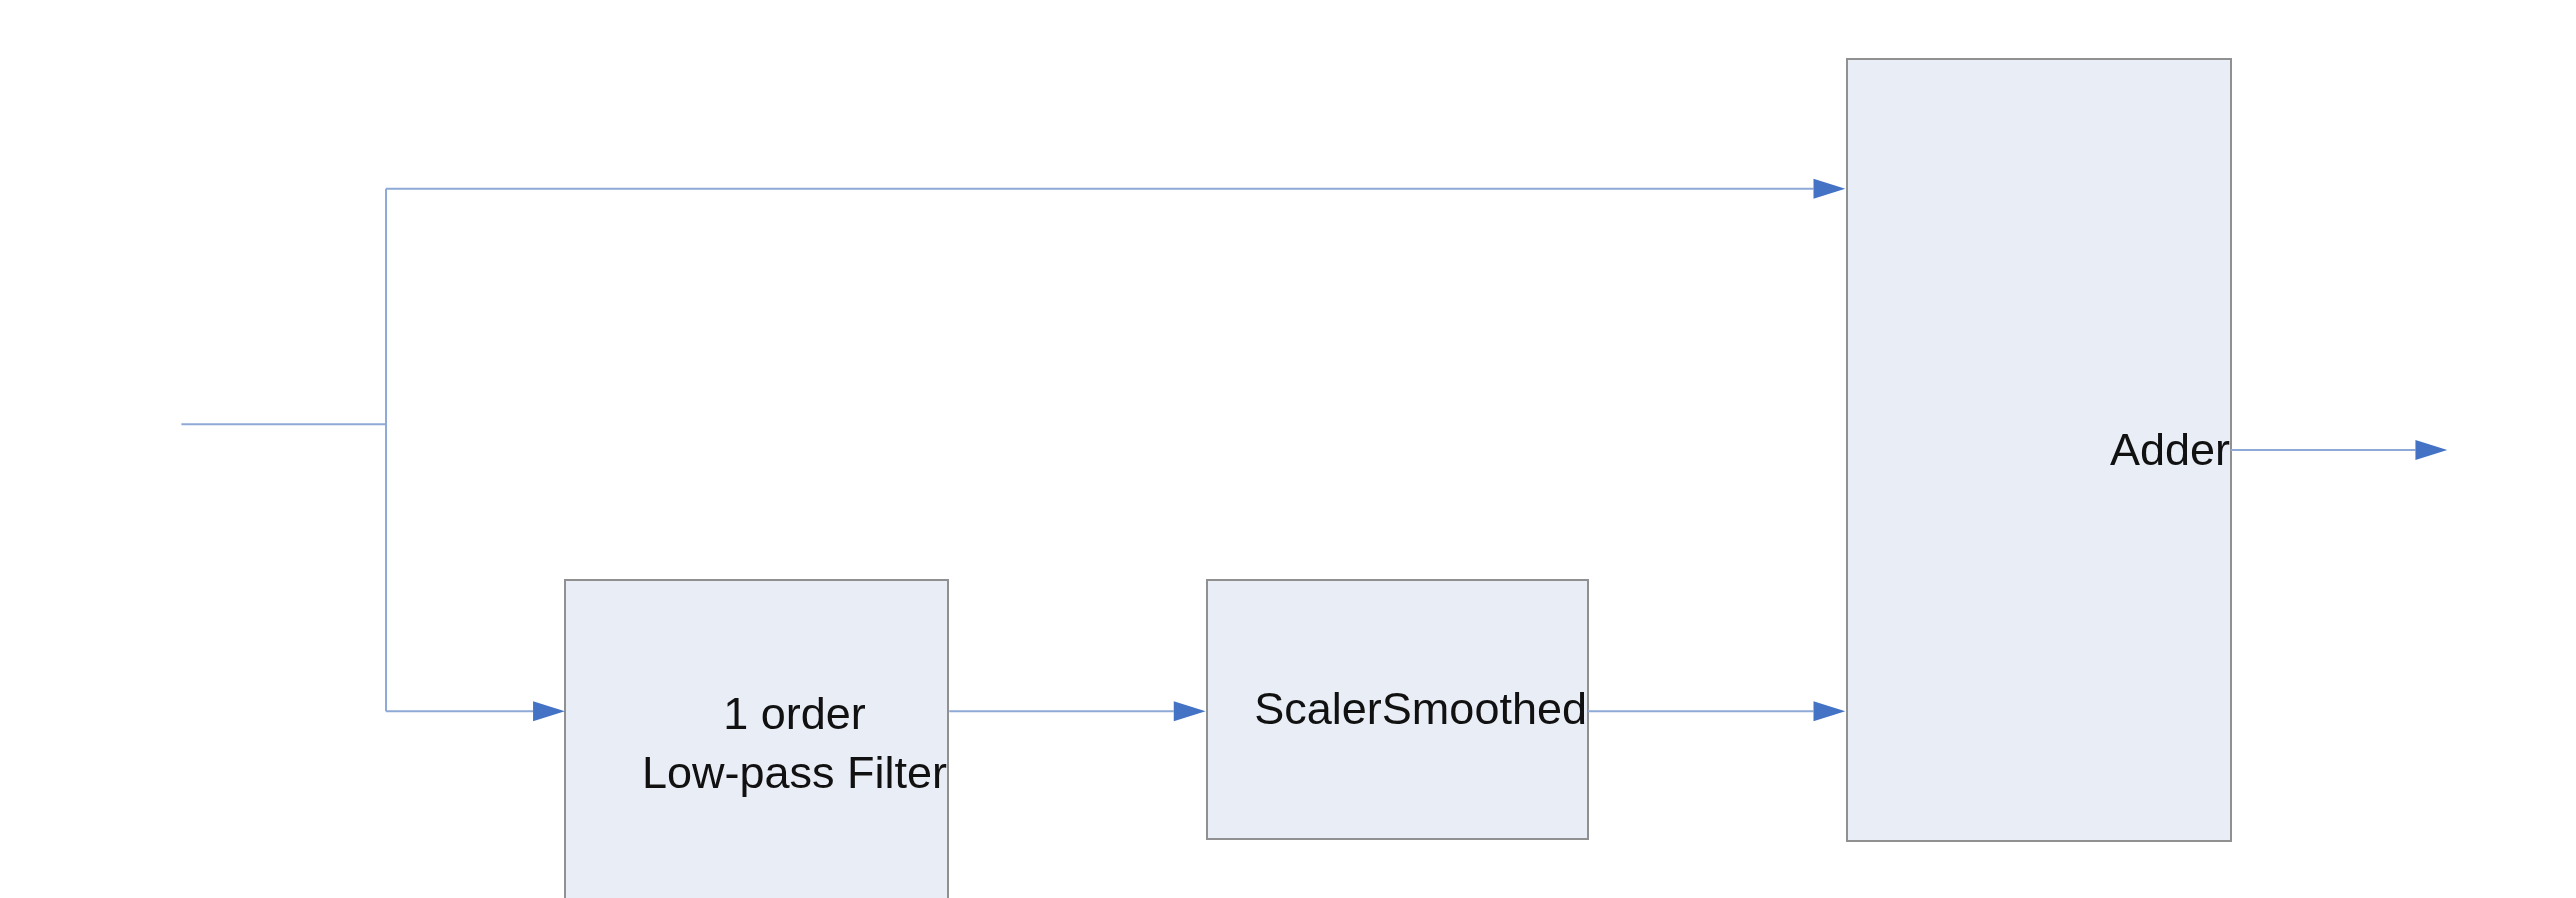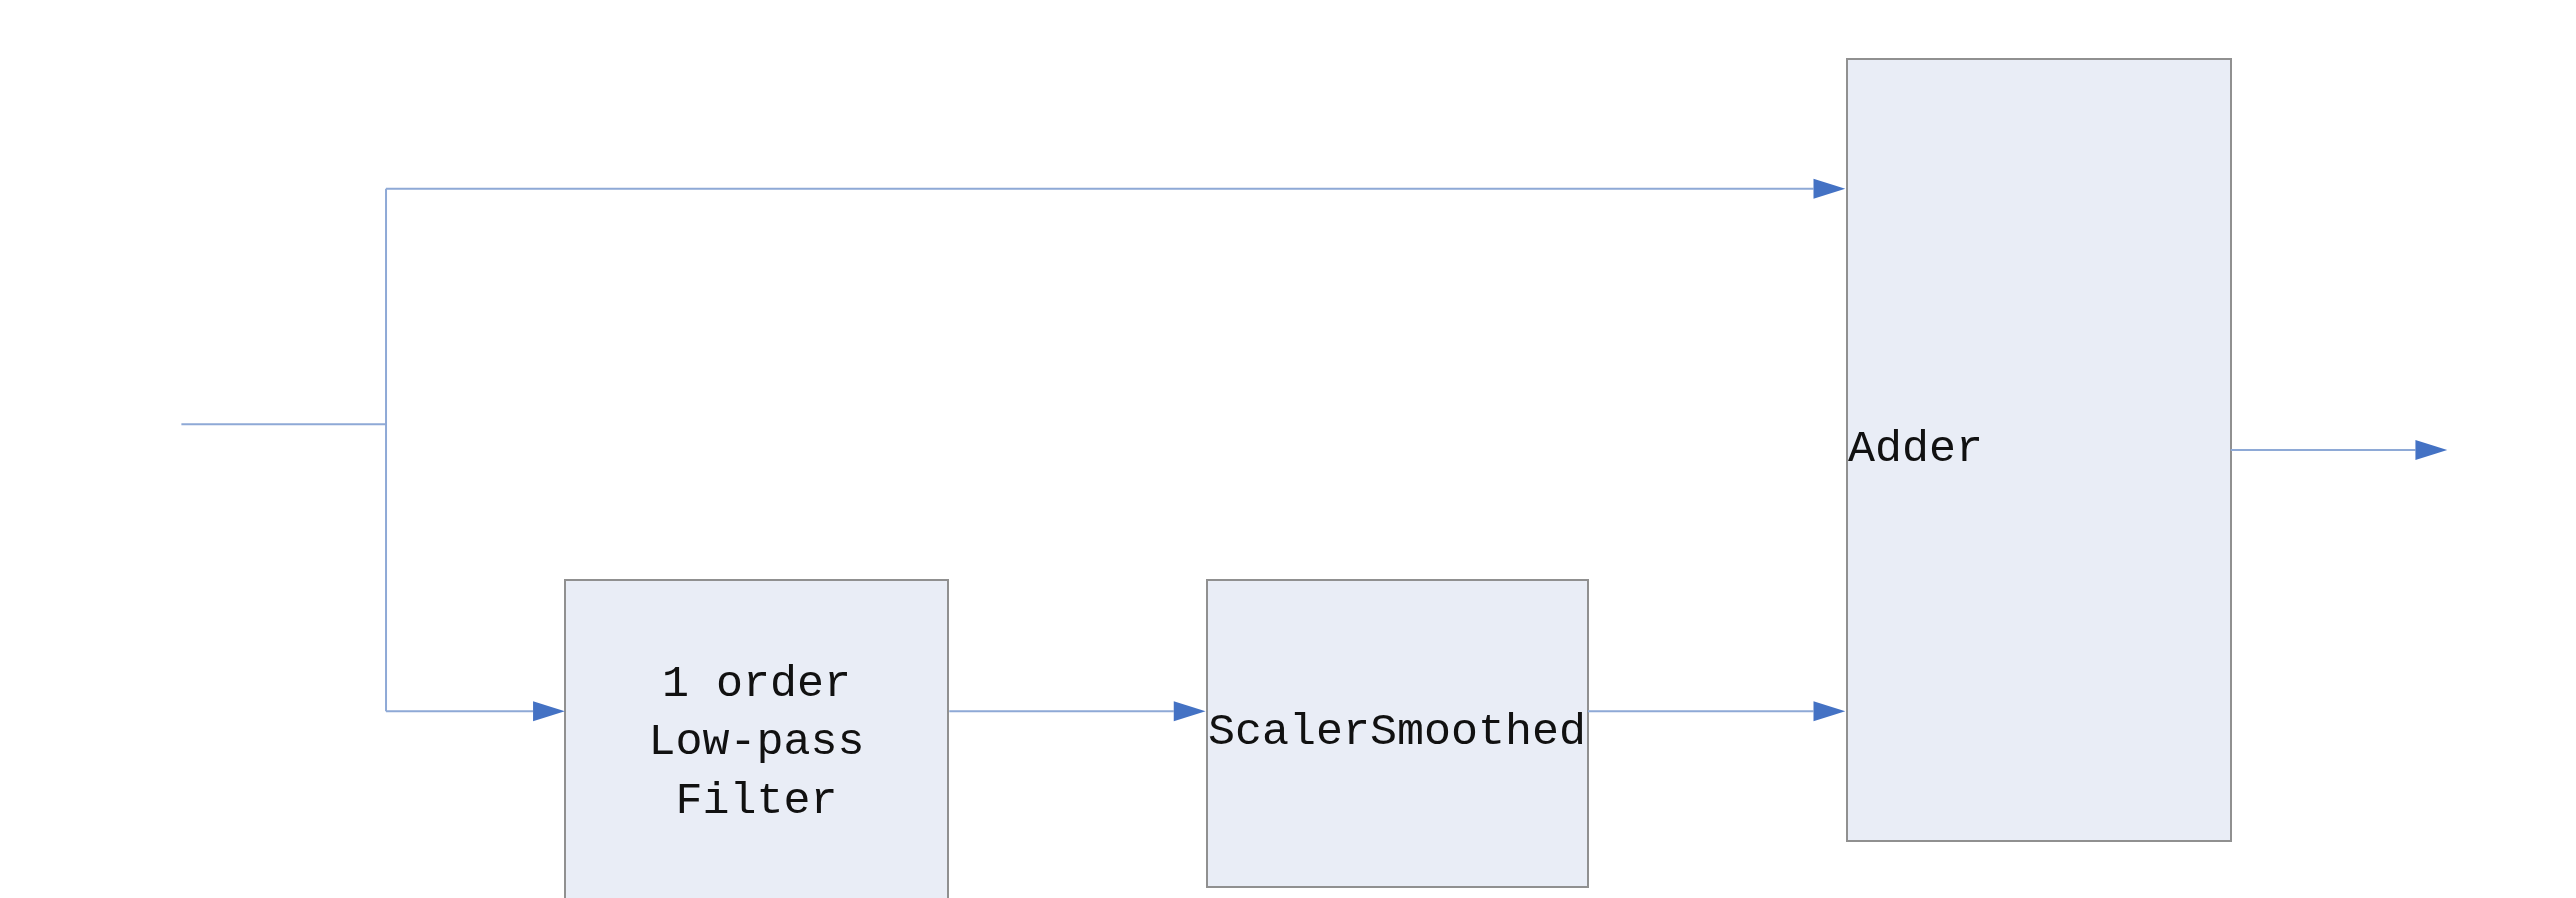--- a/index.html
+++ b/index.html
@@ -22,33 +22,32 @@
     width:2576px;height:898px;
     background:var(--background);
   }
   .node{
     position:absolute;
     box-sizing:border-box;
     background:var(--node-fill);
     border:2px solid var(--node-border);
     display:flex;
     align-items:center;
-    justify-content:flex-start;
+    justify-content:flex-end;
     z-index:1;
-    font-family:Liberation Mono, monospace;
   }
   .node-label{
     font-size:45px;
     line-height:1.3;
     color:var(--label-text);
     text-align:center;
     white-space:pre-line;
   }
   .node-lowpass{left:564px;top:579px;width:385px;height:329px;}
-  .node-scaler{left:1206px;top:579px;width:383px;height:309px;}
+  .node-scaler{left:1206px;top:579px;width:383px;height:261px;}
   .node-adder{left:1846px;top:58px;width:386px;height:784px;}
   svg.wires{
     position:absolute;left:0;top:0;
     width:2576px;height:898px;
     z-index:2;
     pointer-events:none;
   }
   .edge-line{
     stroke:var(--connector-line);
     stroke-width:2;

